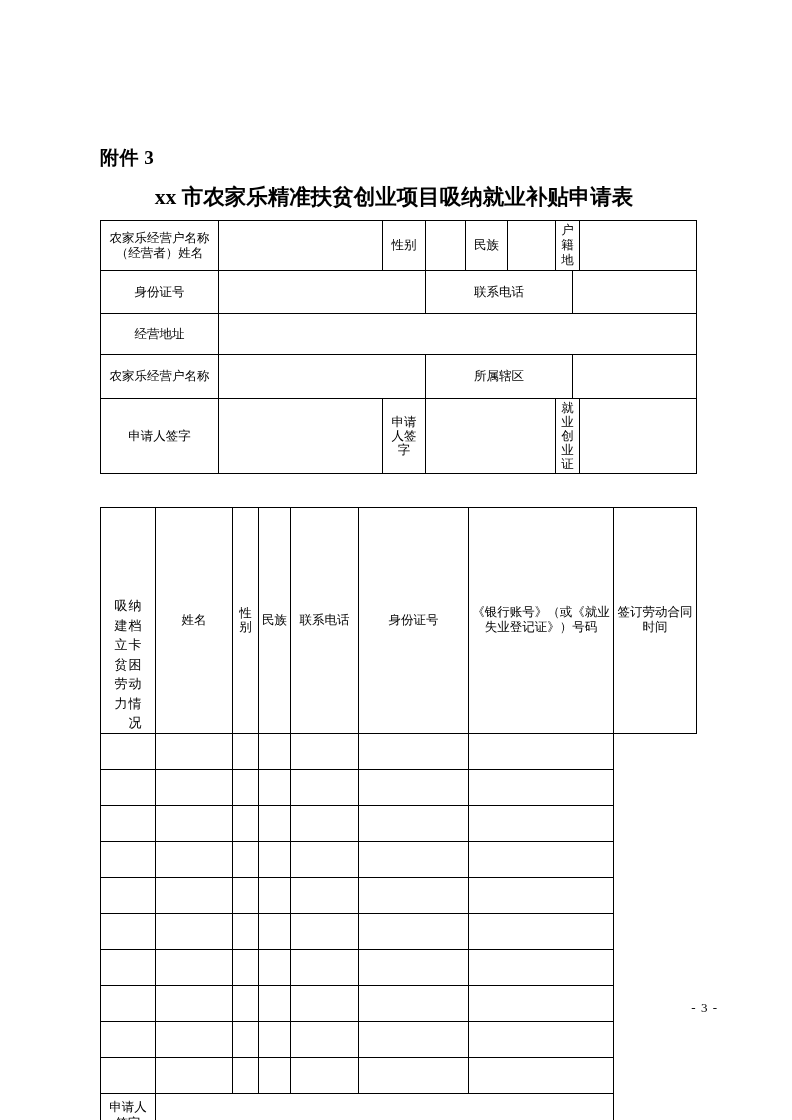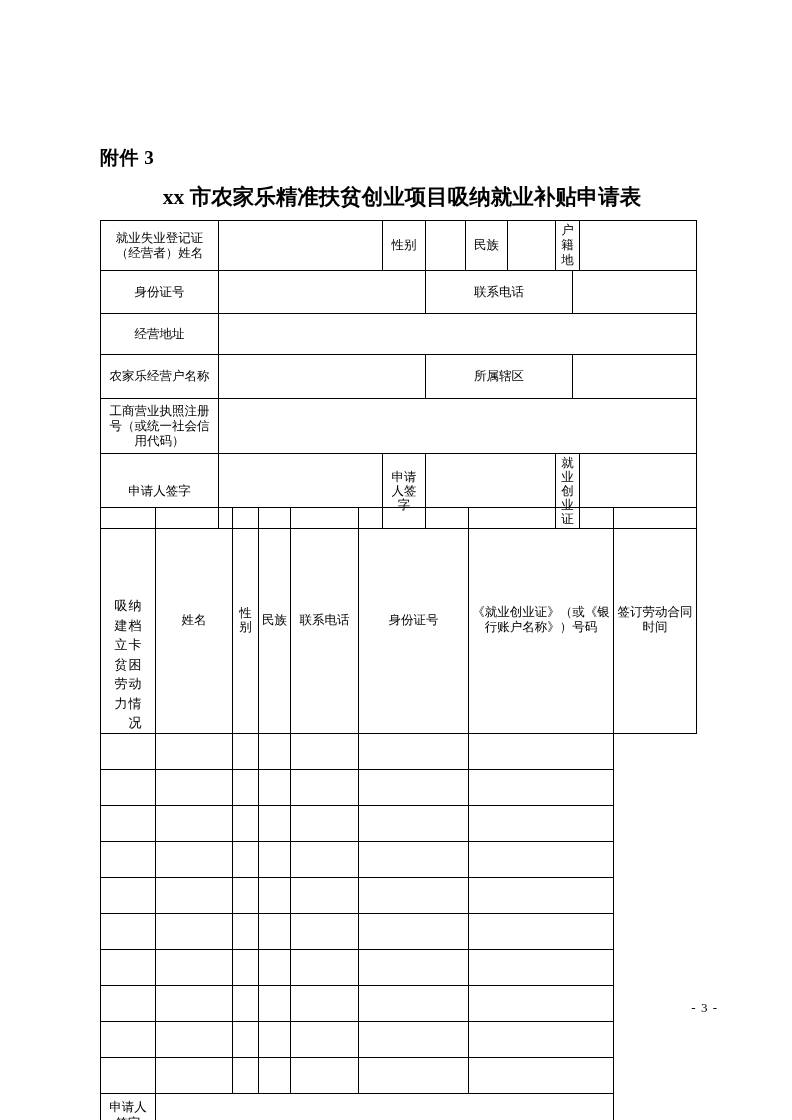--- a/index.html
+++ b/index.html
@@ -29,21 +29,21 @@
     left: 100px;
     top: 145px;
     font-size: 19px;
     font-weight: bold;
     letter-spacing: 0.5px;
     line-height: 26px;
     white-space: nowrap;
   }
   .doc-title {
     position: absolute;
-    left: 104px;
+    left: 96px;
     top: 182px;
     width: 596px;
     text-align: center;
     font-size: 21.5px;
     font-weight: bold;
     line-height: 30px;
     white-space: nowrap;
     letter-spacing: 0px;
   }
 
@@ -132,21 +132,21 @@
       <col style="width:40px">
       <col style="width:42px">
       <col style="width:48px">
       <col style="width:17px">
       <col style="width:7px">
       <col style="width:117px">
     </colgroup>
 
     <tbody>
         <tr>
-      <td rowspan="1" style="height:42px">就业失业登记证（经营者）姓名</td>
+      <td rowspan="1" style="height:42px">农家乐经营户名称（经营者）姓名</td>
       <td colspan="2"></td>
       <td>性别</td>
       <td></td>
       <td>民族</td>
       <td></td>
       <td colspan="2">户籍地</td>
       <td></td>
     </tr>
 
     <tr>
@@ -161,24 +161,20 @@
       <td colspan="9"></td>
     </tr>
 
     <tr>
       <td style="height:39px">农家乐经营户名称</td>
       <td colspan="3"></td>
       <td colspan="4">所属辖区</td>
       <td colspan="2"></td>
     </tr>
 
-    <tr>
-      <td style="height:50px">工商营业执照注册号（或统一社会信用代码）</td>
-      <td colspan="9"></td>
-    </tr>
 
 
     <tr>
       <td style="height:39px">申请人签字</td>
       <td colspan="2"></td>
       <td class="vstack">申请人签字</td>
       <td colspan="3"></td>
       <td colspan="2" class="vstack">就业创业证</td>
       <td></td>
     </tr>
@@ -218,21 +214,21 @@
                 <span>劳</span>
                 <span>力</span>
               </div>
         </div>
       </td>
       <td style="height:53px">姓名</td>
       <td class="vstack">性别</td>
       <td class="vstack">民族</td>
       <td>联系电话</td>
       <td>身份证号</td>
-      <td>《就业创业证》（或《银行账户名称》）号码</td>
+      <td>《银行账号》（或《就业失业登记证》）号码</td>
       <td>签订劳动合同时间</td>
     </tr>
 
     </tbody>
       <tbody id="data-rows">
         <tr>
           <td style="height: 31px;"></td>
           <td style="height: 31px;"></td>
           <td style="height: 31px;"></td>
           <td style="height: 31px;"></td>

